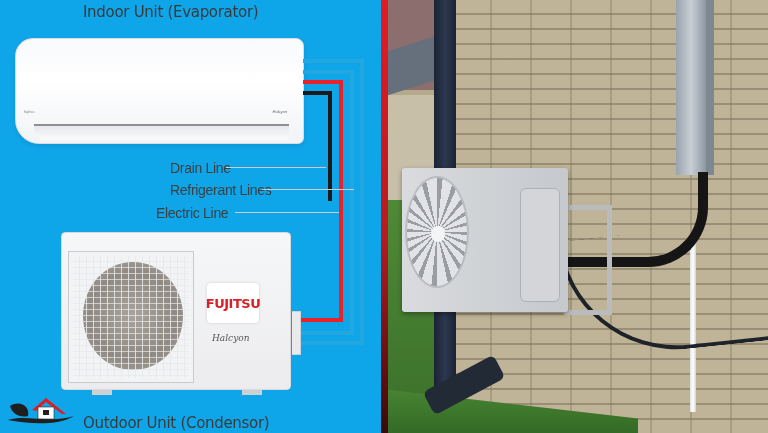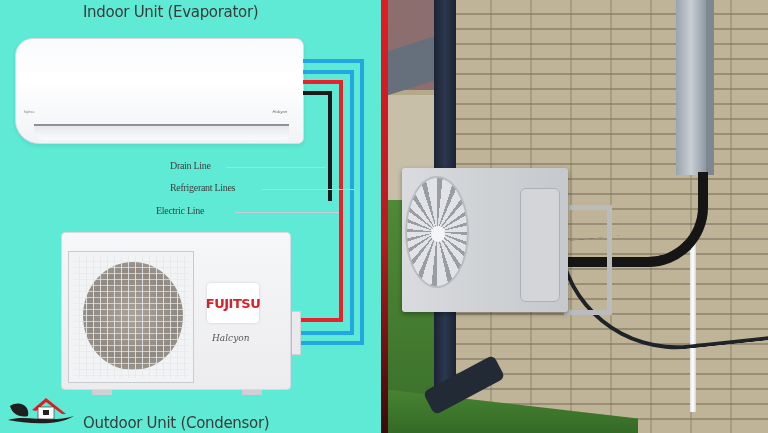--- a/index.html
+++ b/index.html
@@ -1,28 +1,28 @@
 <!DOCTYPE html>
 <html><head>
 <meta charset="utf-8">
 <style>
   * { box-sizing: border-box; margin: 0; padding: 0; }
   html, body { width: 768px; height: 433px; overflow: hidden; background: #f0f5fb; }
   body { position: relative; font-family: "Liberation Sans", sans-serif; }
 
-  .left-panel { position: absolute; left: 0; top: 0; width: 381px; height: 433px; background: #5eead4; }
+  .left-panel { position: absolute; left: 0; top: 0; width: 381px; height: 433px; background: #0ea5e9; }
   .divider { position: absolute; left: 381px; top: 0; width: 7px; height: 433px;
     background: linear-gradient(to bottom, #e31b23 0%, #b71a22 55%, #3a0a0c 100%); }
   .right-panel { position: absolute; left: 388px; top: 0; width: 380px; height: 433px; overflow: hidden; background: #b4a98a; }
 
   .title { position: absolute; font-family: "DejaVu Sans", sans-serif; font-size: 15px; color: #3a3a3a; letter-spacing: -0.3px; white-space: nowrap; }
   .indoor-title { left: 83px; top: 3px; }
   .outdoor-title { left: 83px; top: 414px; }
 
-  .label { position: absolute; font-family: Liberation Serif, serif; font-size: 10px; color: #3f3f3f; letter-spacing: -0.3px; white-space: nowrap; }
+  .label { position: absolute; font-family: Liberation Sans, sans-serif; font-size: 14px; color: #3f3f3f; letter-spacing: -0.3px; white-space: nowrap; }
   .leader { position: absolute; height: 1px; background: #c9ced6; }
 
   
   .indoor-unit { position: absolute; left: 15px; top: 38px; width: 289px; height: 106px;
     background: linear-gradient(to bottom, #f9fafc 0%, #ffffff 40%, #f1f3f6 100%);
     border-radius: 18px 8px 6px 24px; border: 1px solid #d8dce2; box-shadow: 0 2px 4px rgba(0,0,0,0.08); }
   .indoor-vent { position: absolute; left: 18px; top: 85px; width: 255px; height: 16px;
     background: linear-gradient(to bottom, #e6e8ec, #fafbfc); border-top: 2px solid #8d9096; border-radius: 0 0 4px 12px; }
   .indoor-brand { position: absolute; left: 8px; top: 70px; font-size: 4px; color: #888; }
   .indoor-badge { position: absolute; right: 16px; top: 70px; font-size: 4px; color: #666; font-style: italic; }

